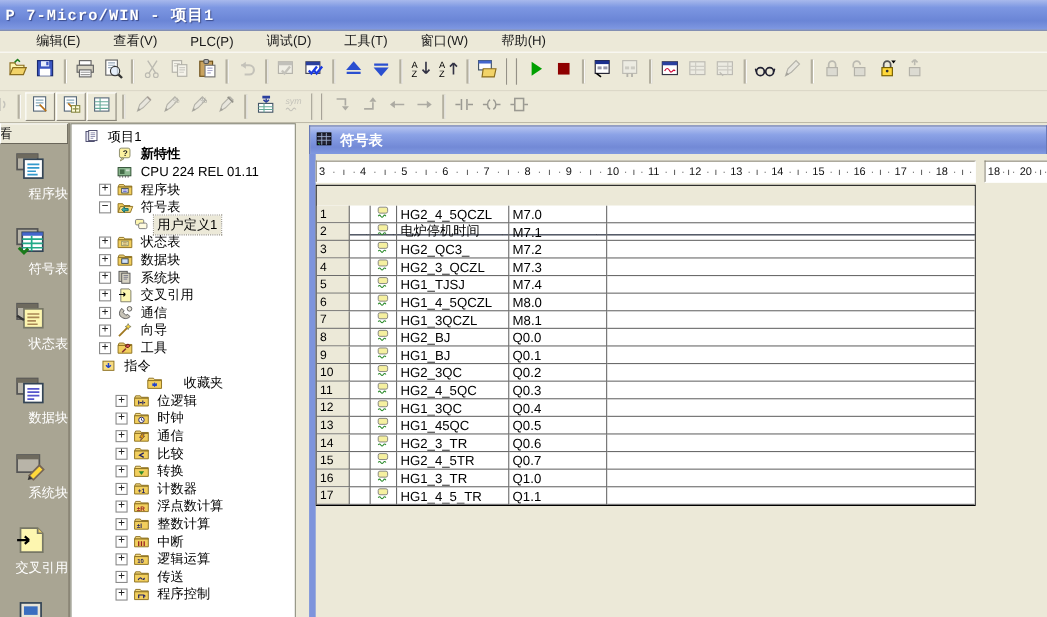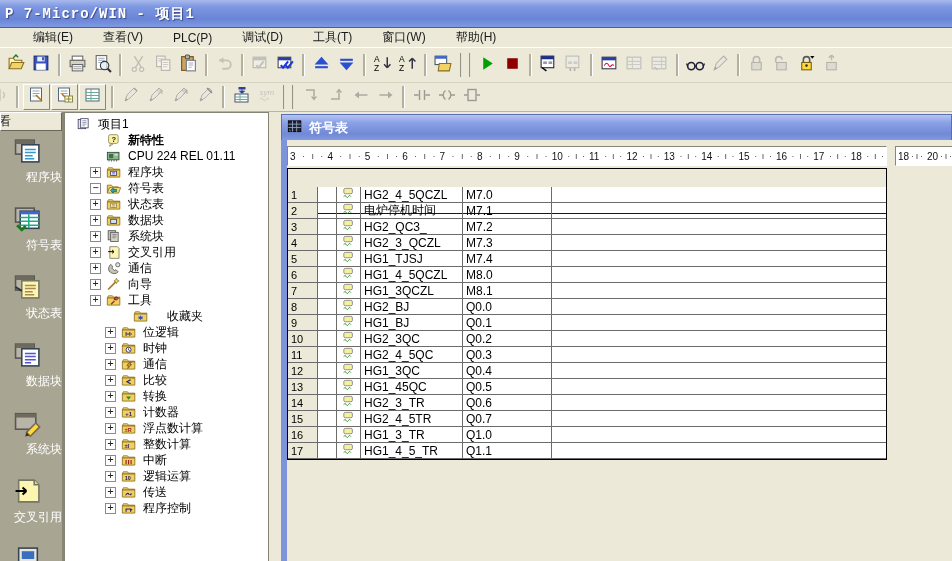--- a/index.html
+++ b/index.html
@@ -548,20 +548,30 @@
         <span class="texp">−</span>
         <span class="ticon">
           <svg viewBox="0 0 18 18" xmlns="http://www.w3.org/2000/svg">
             <path d="M1 14.5V5h5l1.5 2H14v2" fill="#f2cf5e" stroke="#8a6d1d"></path>
             <path d="M1 14.5L3.5 8H17l-2.5 6.5z" fill="#f7dc82" stroke="#8a6d1d"></path>
             <path d="M5 11.5l3-3v1.8h4v2.4H8v1.8z" fill="#3aa8a8" stroke="#126a6a"></path>
           </svg>
         </span>
         <span class="tlabel">符号表</span>
       </div>
+      <div class="trow" style="padding-left: 40px;">
+        <span class="texp ghost"></span>
+        <span class="ticon">
+          <svg viewBox="0 0 18 18" xmlns="http://www.w3.org/2000/svg">
+            <rect x="2" y="3" width="9" height="6" rx="1.5" fill="#fdf6b0" stroke="#777"></rect>
+            <rect x="5.5" y="7" width="9" height="6" rx="1.5" fill="#fffbe0" stroke="#777"></rect>
+          </svg>
+        </span>
+        <span class="tlabel sel">用户定义1</span>
+      </div>
       <div class="trow" style="padding-left: 25px;">
         <span class="texp">+</span>
         <span class="ticon">
           <svg viewBox="0 0 18 18" xmlns="http://www.w3.org/2000/svg">
             <path d="M1 6l1.2-2.6h5l1.2 1.6h7.6L16 6z" fill="#f7dc82" stroke="#8a6d1d"></path>
             <path d="M1 6h15v8.5H1z" fill="#f2cf5e" stroke="#8a6d1d"></path>
             <rect x="5" y="7.5" width="7" height="5" fill="#fdf6b0" stroke="#886"></rect>
             <path d="M6.5 9.2h4M6.5 10.8h4" stroke="#a85"></path>
           </svg>
         </span>
@@ -623,20 +633,29 @@
         <span class="texp">+</span>
         <span class="ticon">
           <svg viewBox="0 0 18 18" xmlns="http://www.w3.org/2000/svg">
             <path d="M1 6l1.2-2.6h5l1.2 1.6h7.6L16 6z" fill="#f7dc82" stroke="#8a6d1d"></path>
             <path d="M1 6h15v8.5H1z" fill="#f2cf5e" stroke="#8a6d1d"></path>
             <path d="M5.5 13.5l4-4" stroke="#833" stroke-width="1.6"></path>
             <path d="M9 7.5l3 1 2-2-2-2-2 1z" fill="#c55" stroke="#611"></path>
           </svg>
         </span>
         <span class="tlabel">工具</span>
+      </div>
+      <div class="trow" style="padding-left: 25px;">
+        <span class="ticon">
+          <svg viewBox="0 0 18 18" xmlns="http://www.w3.org/2000/svg">
+            <rect x="2.5" y="4" width="12" height="10" fill="#f7dc82" stroke="#8a6d1d"></rect>
+            <path d="M8.5 6v5m0 0L5.8 8.5M8.5 11l2.7-2.5" stroke="#2244cc" stroke-width="1.6" fill="none"></path>
+          </svg>
+        </span>
+        <span class="tlabel">指令</span>
       </div>
       <div class="trow" style="padding-left: 40px; gap: 12px;">
         <span class="texp ghost"></span>
         <span class="ticon">
           <svg viewBox="0 0 18 18" xmlns="http://www.w3.org/2000/svg">
             <path d="M1 6l1.2-2.6h5l1.2 1.6h7.6L16 6z" fill="#f7dc82" stroke="#8a6d1d"></path>
             <path d="M1 6h15v8.5H1z" fill="#f2cf5e" stroke="#8a6d1d"></path>
             <path d="M8.5 8v5M6.2 9.2l4.6 2.6M10.8 9.2l-4.6 2.6M5.9 10.5h5.2" stroke="#2244cc" stroke-width="1.1"></path>
           </svg>
         </span>

